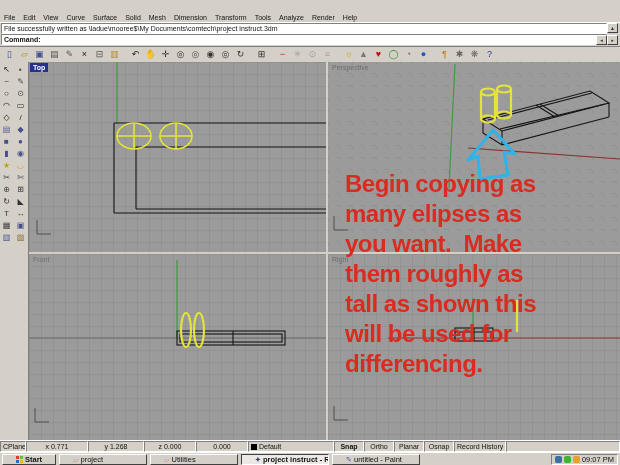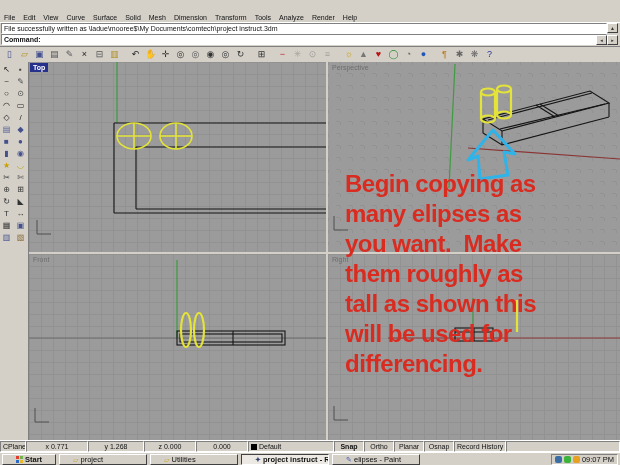--- a/index.html
+++ b/index.html
@@ -304,21 +304,21 @@
         <span class="task-btn" style="width: 88px;">
           <span class="t-icon" style="color: rgb(201, 162, 39);">▱</span>
           <span>Utilities</span>
         </span>
         <span class="task-btn active" style="width: 88px;">
           <span class="t-icon" style="color: rgb(48, 64, 110);">✦</span>
           <span>project instruct - Rhi...</span>
         </span>
         <span class="task-btn" style="width: 88px;">
           <span class="t-icon" style="color: rgb(74, 95, 174);">✎</span>
-          <span>elipses - Paint</span>
+          <span>untitled - Paint</span>
         </span>
       </span>
     <span class="tray">
       <i class="tray-icon" style="background:#3a6ea5;"></i>
       <i class="tray-icon" style="background:#3cb43c;"></i>
       <i class="tray-icon" style="background:#e8a020;"></i>
       <span>09:07 PM</span>
     </span>
   </div>
 </div>

